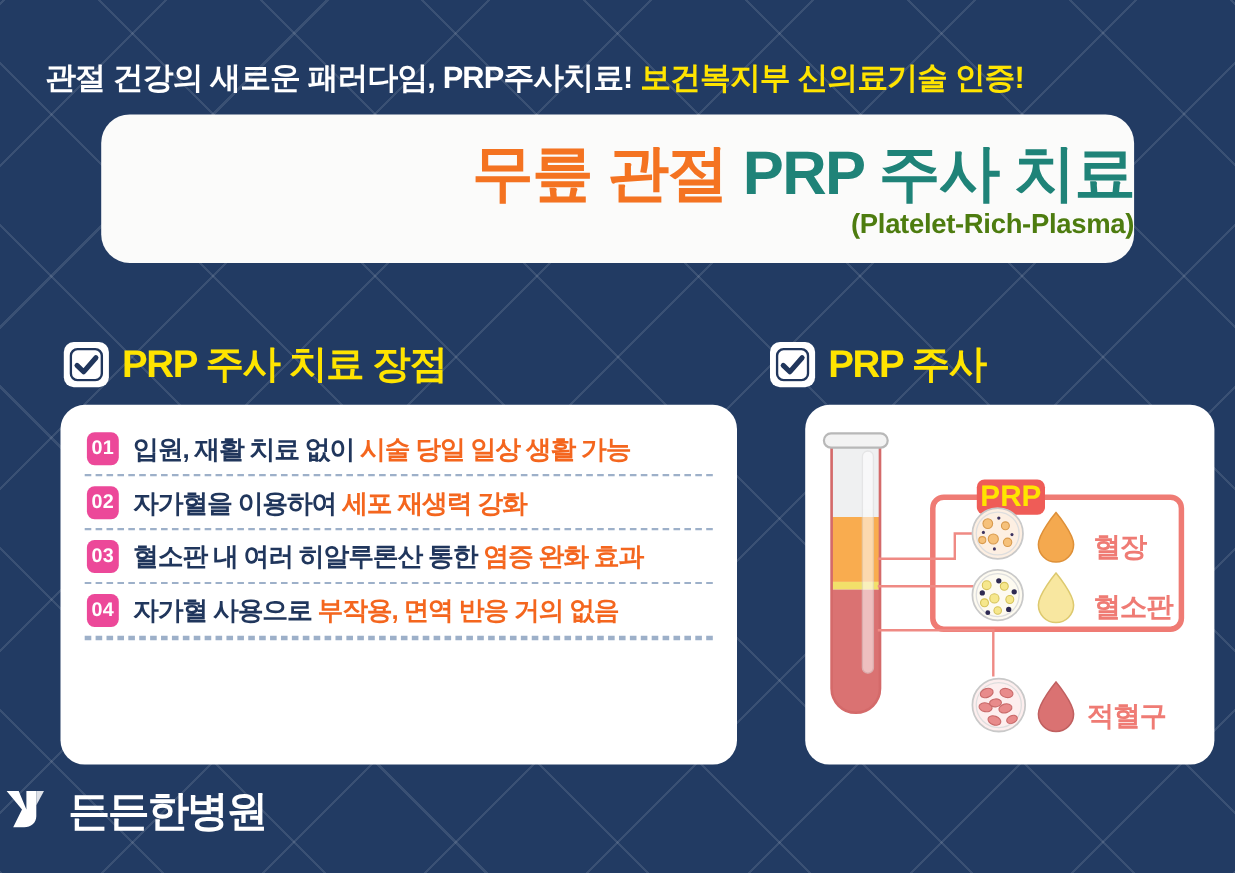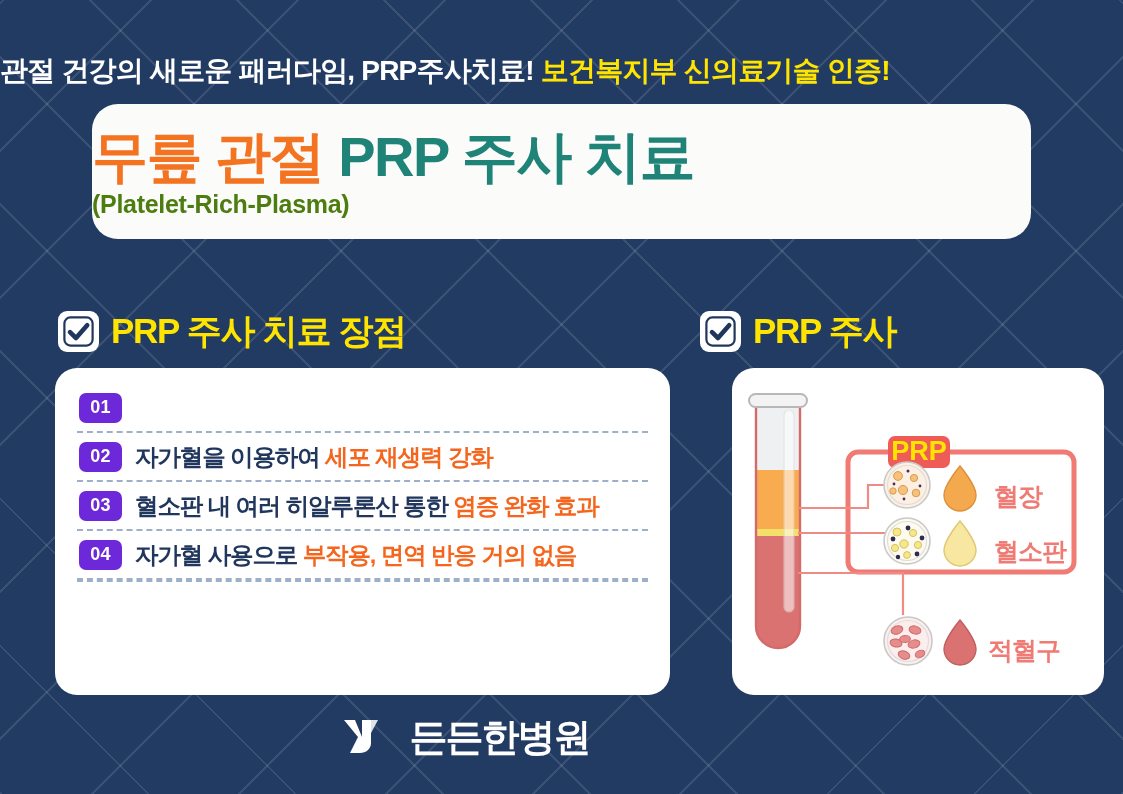--- a/index.html
+++ b/index.html
@@ -37,21 +37,21 @@
     width: 1123px;
     height: 794px;
   }
 
   
   .eyebrow {
     position: absolute;
     top: 52px;
     left: 0;
     width: 972px;
-    text-align: left;
+    text-align: center;
     font-size: 28px;
     font-weight: 700;
     color: #ffffff;
     letter-spacing: -0.8px;
     white-space: nowrap;
   }
   .eyebrow .hl {
     color: #ffe400;
     font-weight: 800;
   }
@@ -60,21 +60,21 @@
   .title-card {
     position: absolute;
     top: 104px;
     left: 92px;
     width: 939px;
     height: 135px;
     background: #fbfbfa;
     border-radius: 26px;
     display: flex;
     flex-direction: column;
-    align-items: flex-start;
+    align-items: flex-end;
     justify-content: center;
     padding-top: 4px;
   }
   .title-main {
     font-size: 56px;
     font-weight: 800;
     letter-spacing: -1.5px;
     line-height: 1.05;
     white-space: nowrap;
   }
@@ -149,22 +149,22 @@
     height: 47px;
     padding-left: 6px;
   }
   .benefit-sep {
     border-top: 2px dashed #9db0c9;
     margin: 0 4px;
   }
 
   .badge {
     flex: 0 0 auto;
-    width: 43px; height: 30px;
-    background: #6d28d9;
+    width: 29px; height: 30px;
+    background: #ec4899;
     border-radius: 7px;
     color: #ffffff;
     font-size: 18px;
     font-weight: 800;
     display: flex; align-items: center; justify-content: center;
     letter-spacing: 0.2px;
   }
   .benefit-text {
     font-size: 23.5px;
     font-weight: 700;
@@ -181,22 +181,22 @@
   }
   #diagram-panel svg { display: block; }
 
   
   .footer-logo {
     position: absolute;
     top: 712px; left: 0;
     width: 927px;
     display: flex;
     align-items: center;
-    justify-content: center;
-    gap: 26px;
+    justify-content: flex-start;
+    gap: 16px;
   }
   .logo-mark { display: block; }
   .logo-text {
     font-size: 38px;
     font-weight: 800;
     color: #ffffff;
     letter-spacing: -2px;
     white-space: nowrap;
   }
 </style>
@@ -238,20 +238,21 @@
         <path d="M7 16.2 L13 22 L24.2 9.2" fill="none" stroke="#20365c" stroke-width="4.6" stroke-linecap="round" stroke-linejoin="round"></path>
       </svg>
     </span>
     <span class="section-title">PRP 주사 치료 장점</span>
   </div>
 
   <div class="panel" id="benefits-panel">
 
     <div class="benefit-row">
       <span class="badge">01</span>
+      <span class="benefit-text"><span>입원, 재활 치료 없이 </span><span class="hl">시술 당일 일상 생활 가능</span><span></span></span>
     </div>
     <div class="benefit-sep"></div>
 
     <div class="benefit-row">
       <span class="badge">02</span>
       <span class="benefit-text"><span>자가혈을 이용하여 </span><span class="hl">세포 재생력 강화</span><span></span></span>
     </div>
     <div class="benefit-sep"></div>
 
     <div class="benefit-row">

